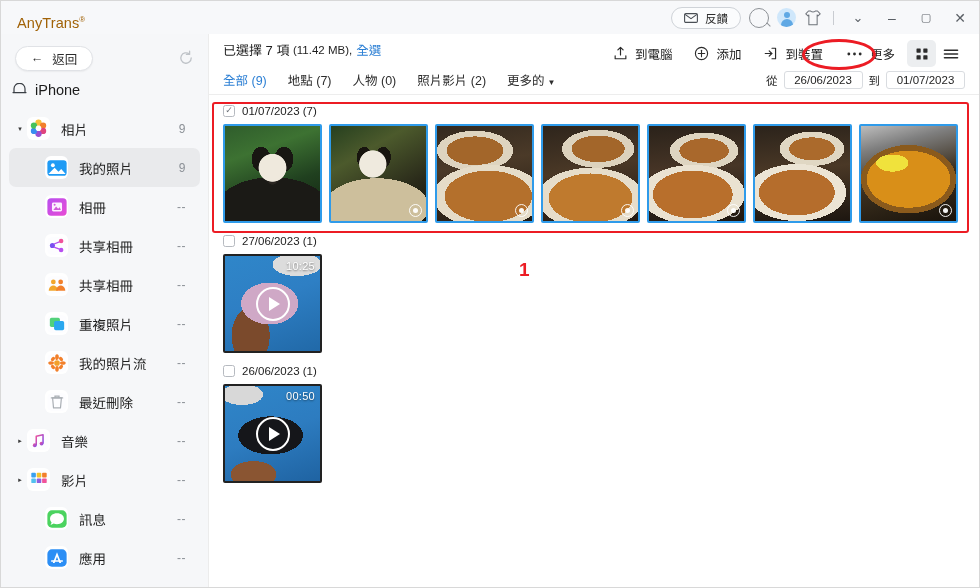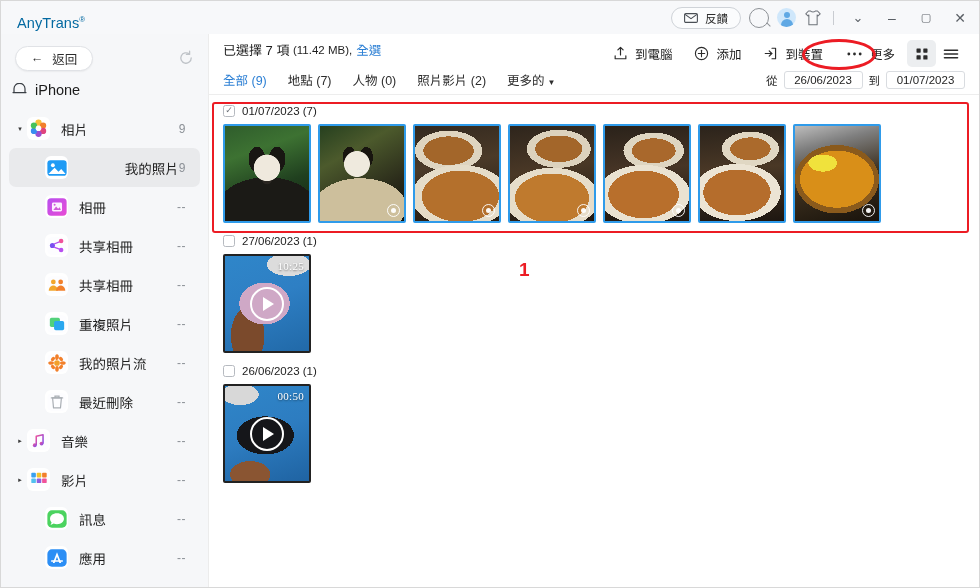--- a/index.html
+++ b/index.html
@@ -24,21 +24,21 @@
     min-height: 33px;
     background: #f7f8fa;
     display: flex;
     align-items: center;
     padding: 0 6px 0 16px;
     position: relative;
     z-index: 30;
   }
   .brand {
     font-size: 14.5px;
-    color: #0369a1;
+    color: #a16207;
     letter-spacing: .1px;
     white-space: nowrap;
     margin-top: 10px;
   }
   .brand .reg { font-size: 8px; vertical-align: super; }
   .titlebar-right {
     margin-left: auto;
     display: flex;
     align-items: center;
     gap: 8px;
@@ -135,21 +135,21 @@
   .sb-item {
     display: flex; align-items: center;
     height: 39px;
     margin: 0 8px;
     padding-left: 4px;
     border-radius: 7px;
     font-size: 13.5px;
     color: #1f1f1f;
     position: relative;
   }
-  .sb-item.selected { background: #e9eaec; text-align: right; }
+  .sb-item.selected { background: #e9eaec; }
   .sb-caret {
     width: 14px; min-width: 14px;
     display: flex; align-items: center; justify-content: center;
     font-size: 7px;
     color: #3a3a3a;
   }
   .sb-ico {
     width: 23px; height: 23px; min-width: 23px;
     border-radius: 6px;
     display: flex; align-items: center; justify-content: center;
@@ -266,27 +266,26 @@
     border: 1px solid #b6bac0;
     border-radius: 2.5px;
     background: #fff;
     display: flex; align-items: center; justify-content: center;
     font-size: 9px;
     color: #6c7178;
     line-height: 1;
   }
   .thumb-row { display: flex; gap: 7px; margin-bottom: 8px; }
   .thumb {
-    width: 88px; height: 99px;
+    width: 99px; height: 99px;
     border: 2px solid transparent;
     border-radius: 2px;
     position: relative;
     overflow: hidden;
     background: #222;
-    font-family: Liberation Serif, serif;
   }
   .thumb.selected { border-color: #2f9bea; }
   .thumb .inner {
     position: absolute; inset: 0;
     background-size: cover;
   }
   .badge-live {
     position: absolute;
     right: 4px; bottom: 4px;
     width: 13px; height: 13px;

